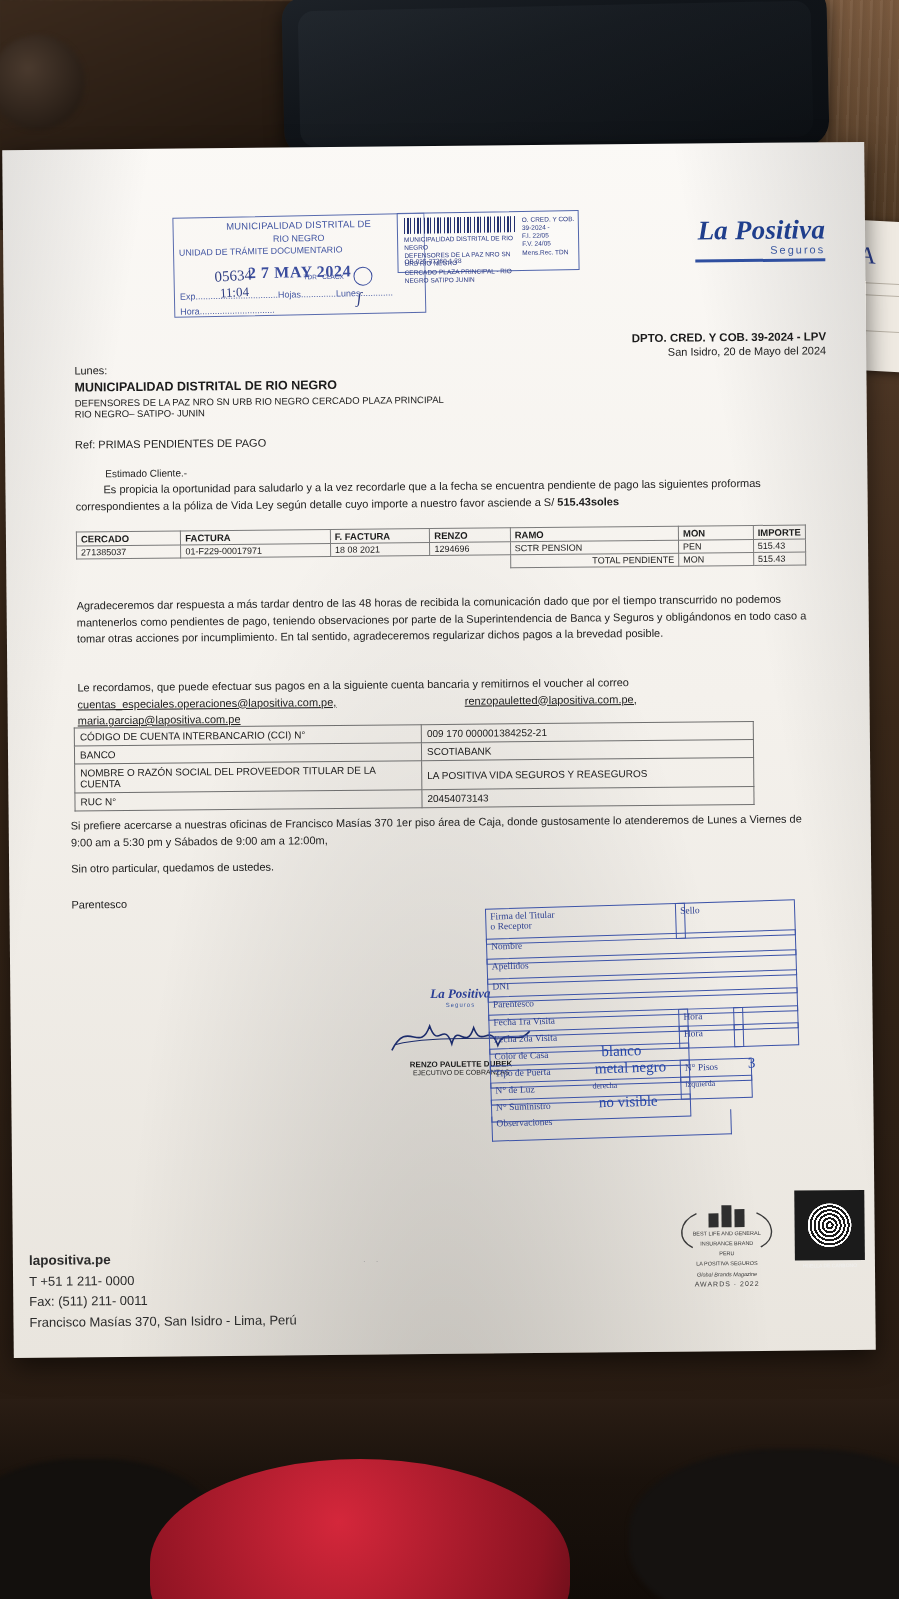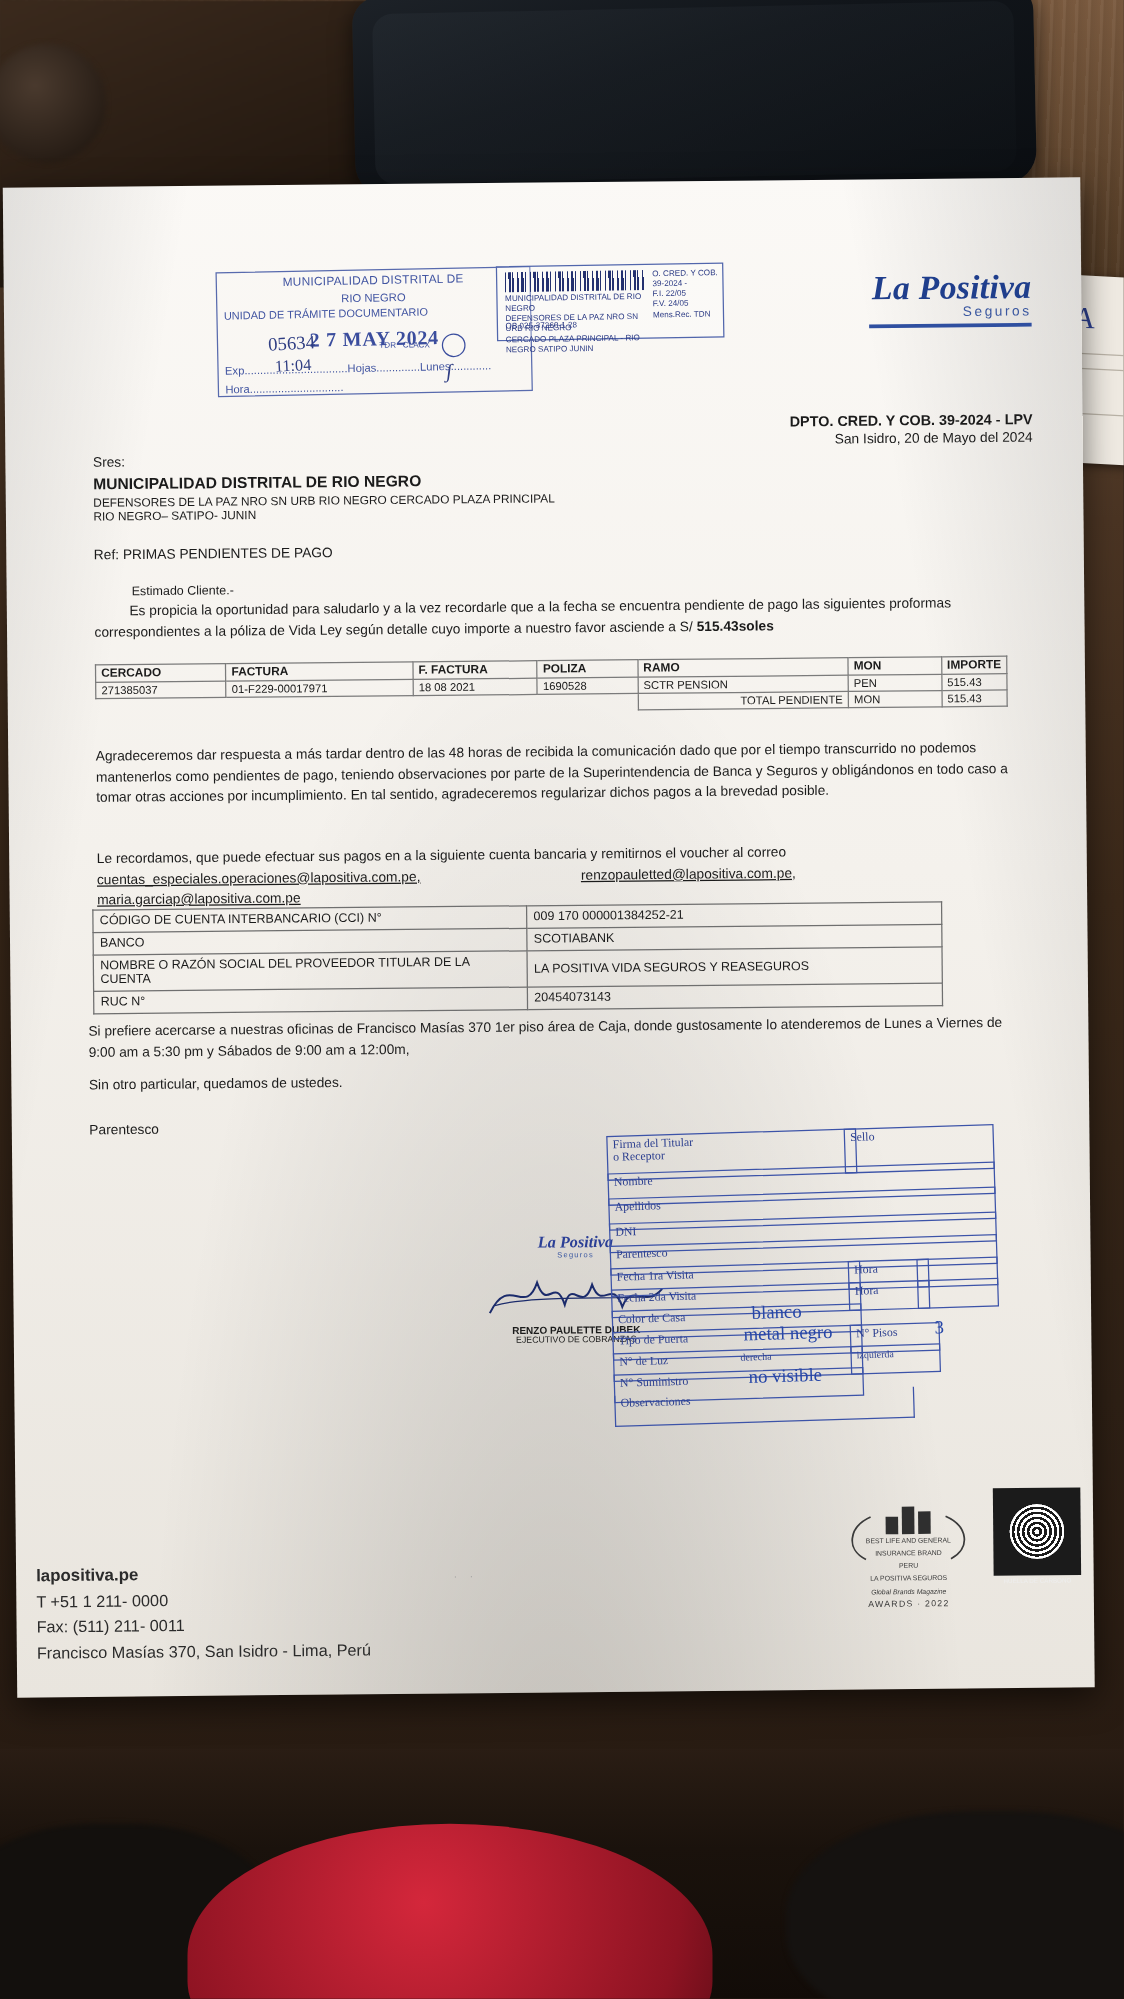--- a/index.html
+++ b/index.html
@@ -273,48 +273,48 @@
         <div class="lbl l3">OB 025-37260-1   28</div>
       </div>
       <div class="stamp-small">TDR &nbsp; CLACX</div>
       <div class="stamp-circle"></div>
 
       <div class="dpto">
         <div>DPTO. CRED. Y COB.  39-2024 - LPV</div>
         <div class="d2">San Isidro, 20 de Mayo del 2024</div>
       </div>
 
-      <div class="blk sres">Sres:</div>
+      <div class="blk sres">Lunes:</div>
       <div class="blk addr-title">MUNICIPALIDAD DISTRITAL DE RIO NEGRO</div>
       <div class="blk addr-l1">DEFENSORES DE LA PAZ NRO SN URB RIO NEGRO  CERCADO PLAZA PRINCIPAL</div>
       <div class="blk addr-l2">RIO NEGRO– SATIPO- JUNIN</div>
 
       <div class="blk ref">Ref: PRIMAS PENDIENTES DE PAGO</div>
       <div class="blk greet">Estimado Cliente.-</div>
       <div class="blk para1">
         <span>Es propicia la oportunidad para saludarlo y a la vez recordarle que a la fecha se encuentra pendiente de pago las siguientes proformas correspondientes a la póliza de Vida Ley según detalle cuyo importe a nuestro favor asciende a S/</span>
         <b>515.43soles</b>
       </div>
 
       <table class="inv">
         <tbody>
             <tr>
           <th style="width:100px">CERCADO</th>
           <th style="width:150px">FACTURA</th>
           <th style="width:95px">F. FACTURA</th>
-          <th style="width:75px">POLIZA</th>
+          <th style="width:75px">RENZO</th>
           <th style="width:170px">RAMO</th>
           <th style="width:70px">MON</th>
           <th>IMPORTE</th>
         </tr>
         <tr>
           <td>271385037</td>
           <td>01-F229-00017971</td>
           <td>18 08 2021</td>
-          <td>1690528</td>
+          <td>1294696</td>
           <td>SCTR PENSION</td>
           <td>PEN</td>
           <td>515.43</td>
         </tr>
         <tr>
           <td style="border:none"></td>
               <td style="border:none"></td>
               <td style="border:none"></td>
               <td style="border:none"></td>
           <td class="bold" style="text-align:right">TOTAL PENDIENTE</td>

